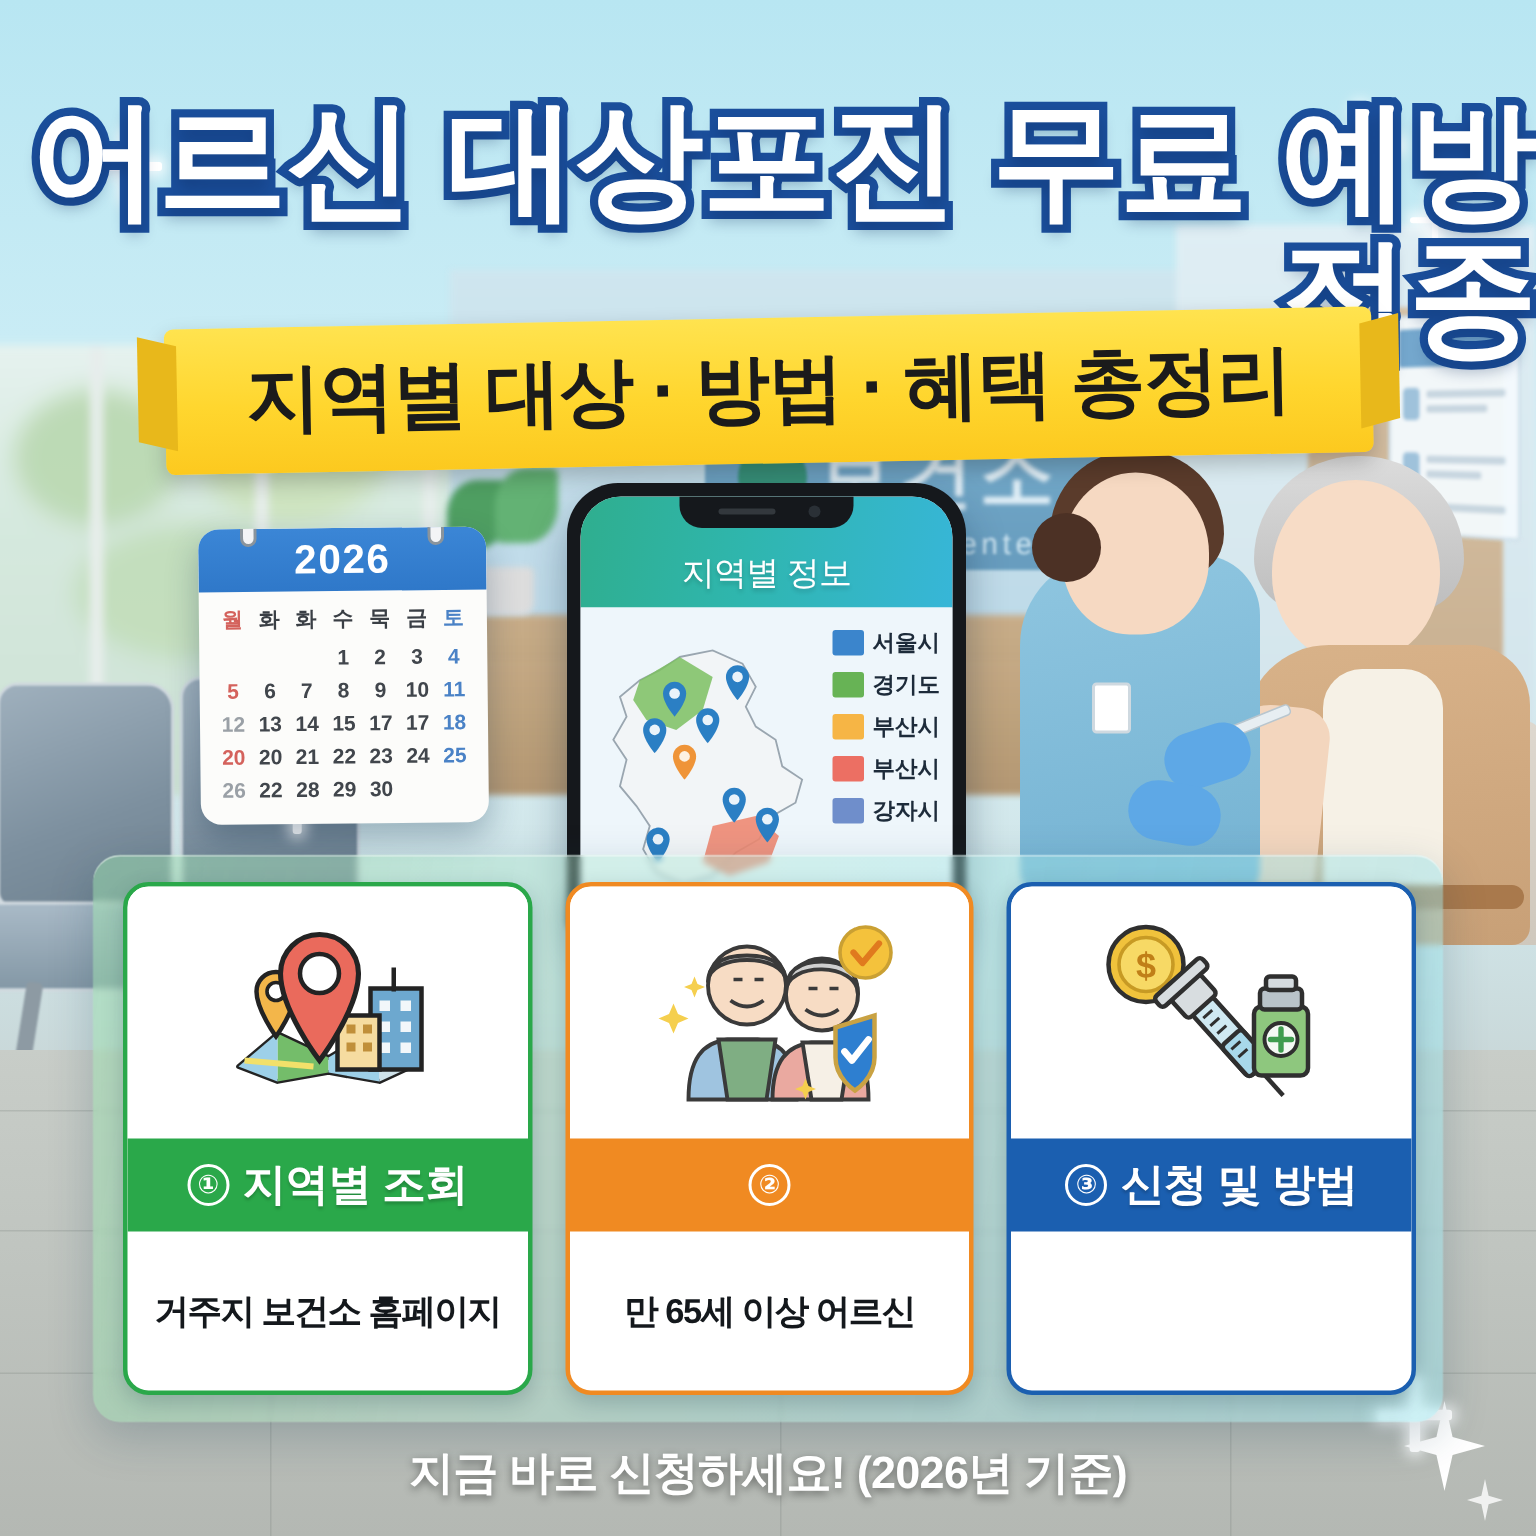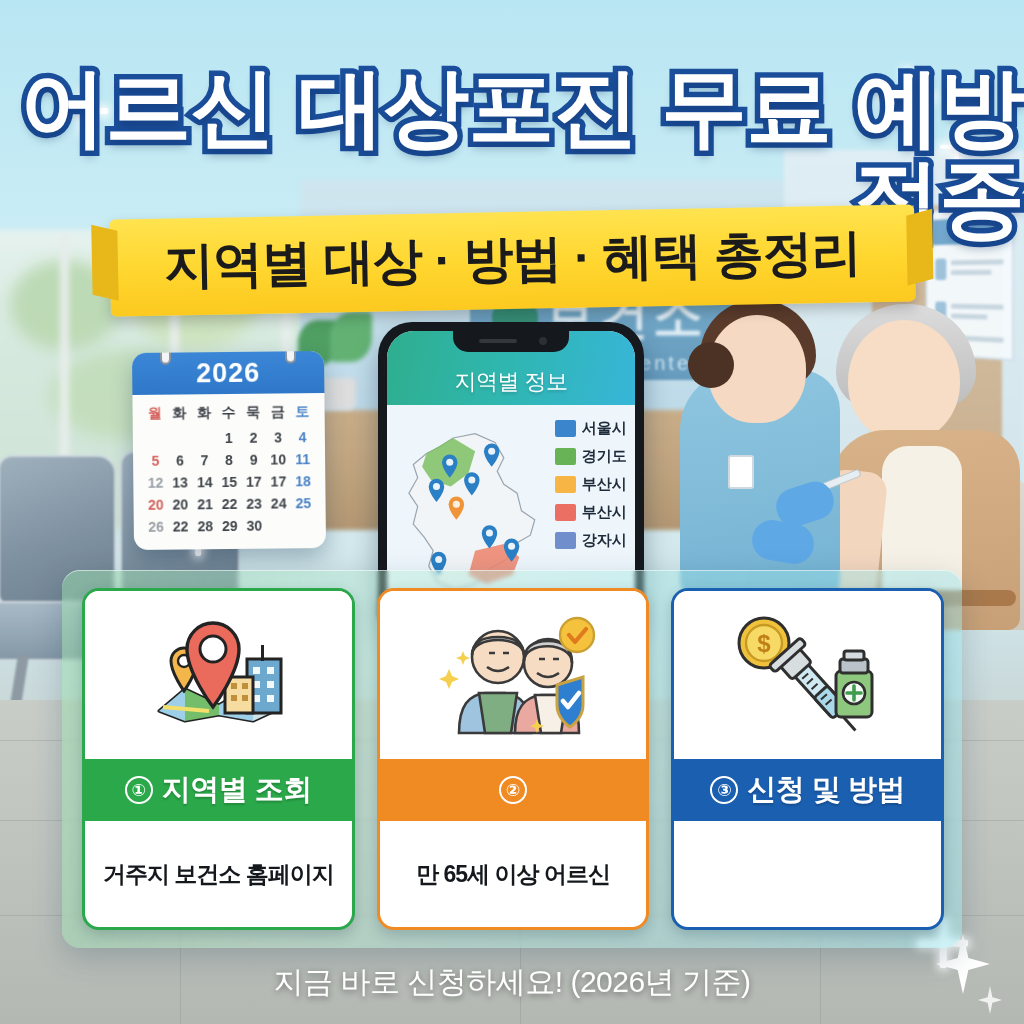--- a/index.html
+++ b/index.html
@@ -244,21 +244,21 @@
   .card-title{ color:#fff; font-size:29px; font-weight:900; letter-spacing:-.5px;
     text-shadow:0 2px 2px rgba(0,0,0,.18);}
   .card-body{ flex:1; display:flex; flex-direction:column; align-items:center; justify-content:center; gap:4px; padding:4px 6px;}
   .card-body div{ font-size:23px; font-weight:800; color:#14181c; letter-spacing:-1px; white-space:nowrap;}
 
   
   .footer{
     position:absolute; left:0; right:0; top:962px; text-align:center;
   }
   .footer span{
-    font-size:30px; font-weight:400; color:#fff; letter-spacing:-.5px;
+    font-size:30px; font-weight:700; color:#fff; letter-spacing:-.5px;
     text-shadow:0 2px 6px rgba(0,0,0,.45);
   }
 </style>
 </head>
 <body>
 
 <div class="scene">
 
   <div class="win">
     <div class="foliage" style="left:20px;top:30px;width:110px;height:90px;"></div>

